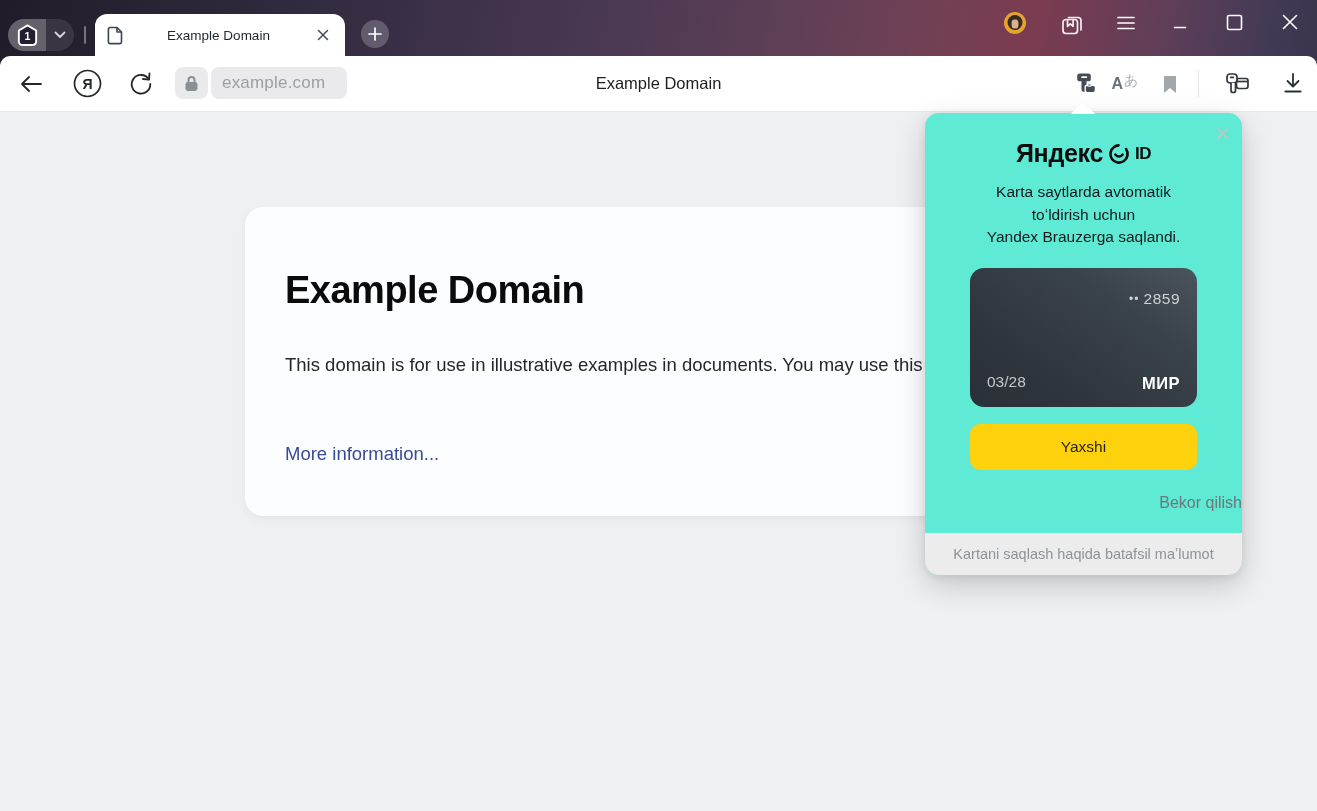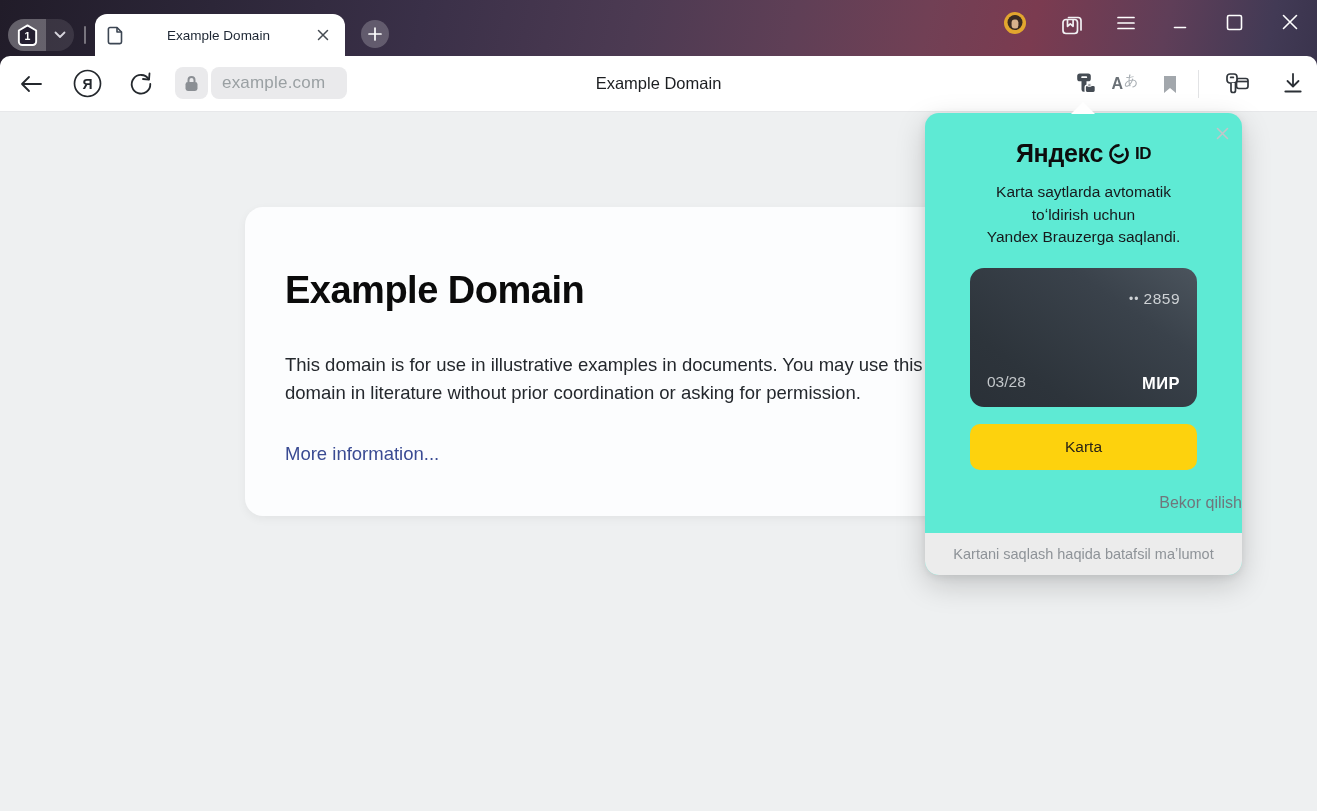--- a/index.html
+++ b/index.html
@@ -194,21 +194,20 @@
       <path d="M3.5 19.5 H18.5" stroke="#2b3036" stroke-width="2.2" stroke-linecap="round"></path>
     </svg>
   </div>
 </div>
 
 <div class="page">
   <div class="content-card">
     <h1>Example Domain</h1>
     <div class="body">
       <div>This domain is for use in illustrative examples in documents. You may use this</div>
-      <div>domain in literature without prior coordination or asking for permission.</div>
     </div>
     <a class="more">More information...</a>
   </div>
 </div>
 
 <div class="popup">
   <div class="popup-close">
     <svg width="13" height="13" viewBox="0 0 13 13">
       <path d="M1.5 1.5 L11.5 11.5 M11.5 1.5 L1.5 11.5" stroke="#c2c5c8" stroke-width="1.6" stroke-linecap="round"></path>
     </svg>
@@ -230,17 +229,17 @@
   </div>
 
   <div class="bank-card">
     <div class="bc-digits">
       <span class="bc-dots">••</span><span>2859</span>
     </div>
     <div class="bc-expiry">03/28</div>
     <div class="bc-network">МИР</div>
   </div>
 
-  <button class="btn-primary">Karta</button>
+  <button class="btn-primary">Yaxshi</button>
   <div class="btn-secondary">Bekor qilish</div>
 
   <div class="popup-footer">Kartani saqlash haqida batafsil maʼlumot</div>
 </div>
 
 </body></html>

